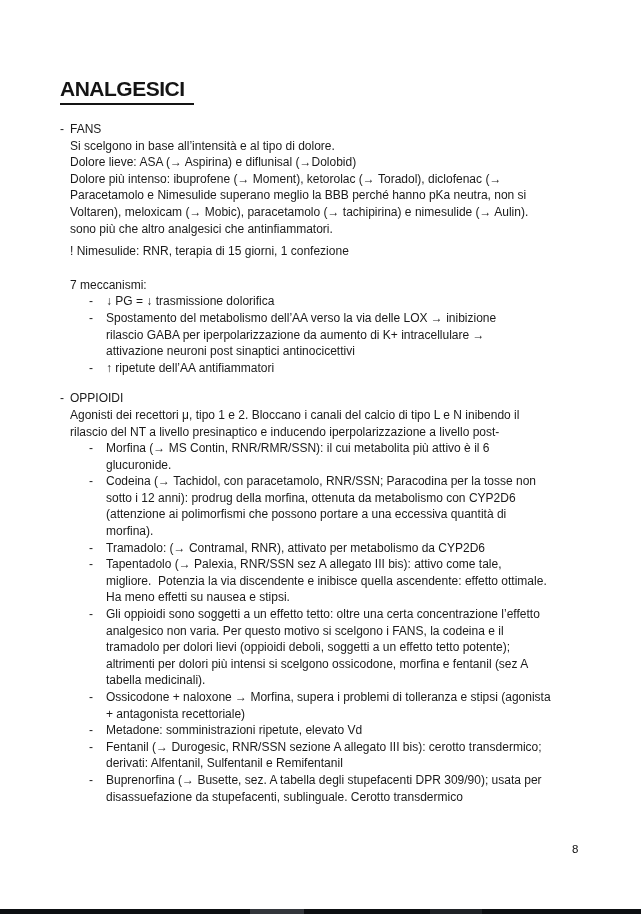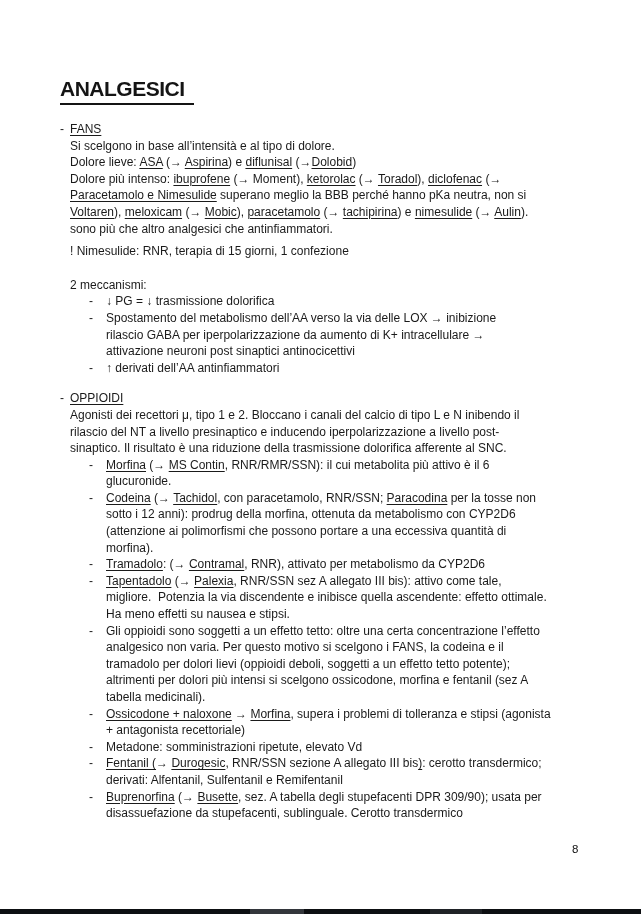--- a/index.html
+++ b/index.html
@@ -41,21 +41,21 @@
     line-height: 16.6px;
     font-size: 12px;
     white-space: pre;
     color: #1a1a1a;
   }
   .ind0 { padding-left: 70px; }
   .ind1 { padding-left: 106px; }
   .marker { position: absolute; }
   .ind0 > .marker { left: 60px; }
   .ind1 > .marker { left: 89px; }
-  .u { text-decoration: underline; text-underline-offset: 2px; text-decoration-thickness: 1px; }
+  .u { text-underline-offset: 2px; text-decoration-thickness: 1px; }
   .gap { width: 100%; }
   .page-number {
     position: absolute;
     top: 843px;
     left: 572px;
     font-size: 11.5px;
     color: #111111;
   }
   .bottom-bar {
     position: absolute;
@@ -89,31 +89,30 @@
       <div class="line ind0"><span class="marker">-</span><span class="u">FANS</span></div>
       <div class="line ind0"><span>Si scelgono in base all’intensità e al tipo di dolore.</span></div>
       <div class="line ind0"><span>Dolore lieve: </span><span class="u">ASA</span><span> (→ </span><span class="u">Aspirina</span><span>) e </span><span class="u">diflunisal</span><span> (→</span><span class="u">Dolobid</span><span>)</span></div>
       <div class="line ind0"><span>Dolore più intenso: </span><span class="u">ibuprofene</span><span> (→ Moment), </span><span class="u">ketorolac</span><span> (→ </span><span class="u">Toradol</span><span>), </span><span class="u">diclofenac</span><span> (→</span></div>
       <div class="line ind0"><span class="u">Paracetamolo e Nimesulide</span><span> superano meglio la BBB perché hanno pKa neutra, non si</span></div>
       <div class="line ind0"><span class="u">Voltaren</span><span>), </span><span class="u">meloxicam</span><span> (→ </span><span class="u">Mobic</span><span>), </span><span class="u">paracetamolo</span><span> (→ </span><span class="u">tachipirina</span><span>) e </span><span class="u">nimesulide</span><span> (→ </span><span class="u">Aulin</span><span>).</span></div>
       <div class="line ind0"><span>sono più che altro analgesici che antinfiammatori.</span></div>
       <div class="gap" style="height: 6px;"></div>
       <div class="line ind0"><span>! Nimesulide: RNR, terapia di 15 giorni, 1 confezione</span></div>
       <div class="gap" style="height: 17px;"></div>
-      <div class="line ind0"><span>2 meccanismi:</span></div>
+      <div class="line ind0"><span>7 meccanismi:</span></div>
       <div class="line ind1"><span class="marker">-</span><span>↓ PG = ↓ trasmissione dolorifica</span></div>
       <div class="line ind1"><span class="marker">-</span><span>Spostamento del metabolismo dell’AA verso la via delle LOX → inibizione</span></div>
       <div class="line ind1"><span>rilascio GABA per iperpolarizzazione da aumento di K+ intracellulare →</span></div>
       <div class="line ind1"><span>attivazione neuroni post sinaptici antinocicettivi</span></div>
-      <div class="line ind1"><span class="marker">-</span><span>↑ derivati dell’AA antinfiammatori</span></div>
+      <div class="line ind1"><span class="marker">-</span><span>↑ ripetute dell’AA antifiammatori</span></div>
       <div class="gap" style="height: 14px;"></div>
       <div class="line ind0"><span class="marker">-</span><span class="u">OPPIOIDI</span></div>
       <div class="line ind0"><span>Agonisti dei recettori μ, tipo 1 e 2. Bloccano i canali del calcio di tipo L e N inibendo il</span></div>
       <div class="line ind0"><span>rilascio del NT a livello presinaptico e inducendo iperpolarizzazione a livello post-</span></div>
-      <div class="line ind0"><span>sinaptico. Il risultato è una riduzione della trasmissione dolorifica afferente al SNC.</span></div>
       <div class="line ind1"><span class="marker">-</span><span class="u">Morfina</span><span> (→ </span><span class="u">MS Contin</span><span>, RNR/RMR/SSN): il cui metabolita più attivo è il 6</span></div>
       <div class="line ind1"><span>glucuronide.</span></div>
       <div class="line ind1"><span class="marker">-</span><span class="u">Codeina</span><span> (→ </span><span class="u">Tachidol</span><span>, con paracetamolo, RNR/SSN; </span><span class="u">Paracodina</span><span> per la tosse non</span></div>
       <div class="line ind1"><span>sotto i 12 anni): prodrug della morfina, ottenuta da metabolismo con CYP2D6</span></div>
       <div class="line ind1"><span>(attenzione ai polimorfismi che possono portare a una eccessiva quantità di</span></div>
       <div class="line ind1"><span>morfina).</span></div>
       <div class="line ind1"><span class="marker">-</span><span class="u">Tramadolo</span><span>: (→ </span><span class="u">Contramal</span><span>, RNR), attivato per metabolismo da CYP2D6</span></div>
       <div class="line ind1"><span class="marker">-</span><span class="u">Tapentadolo</span><span> (→ </span><span class="u">Palexia</span><span>, RNR/SSN sez A allegato III bis): attivo come tale,</span></div>
       <div class="line ind1"><span>migliore.  Potenzia la via discendente e inibisce quella ascendente: effetto ottimale.</span></div>
       <div class="line ind1"><span>Ha meno effetti su nausea e stipsi.</span></div>

